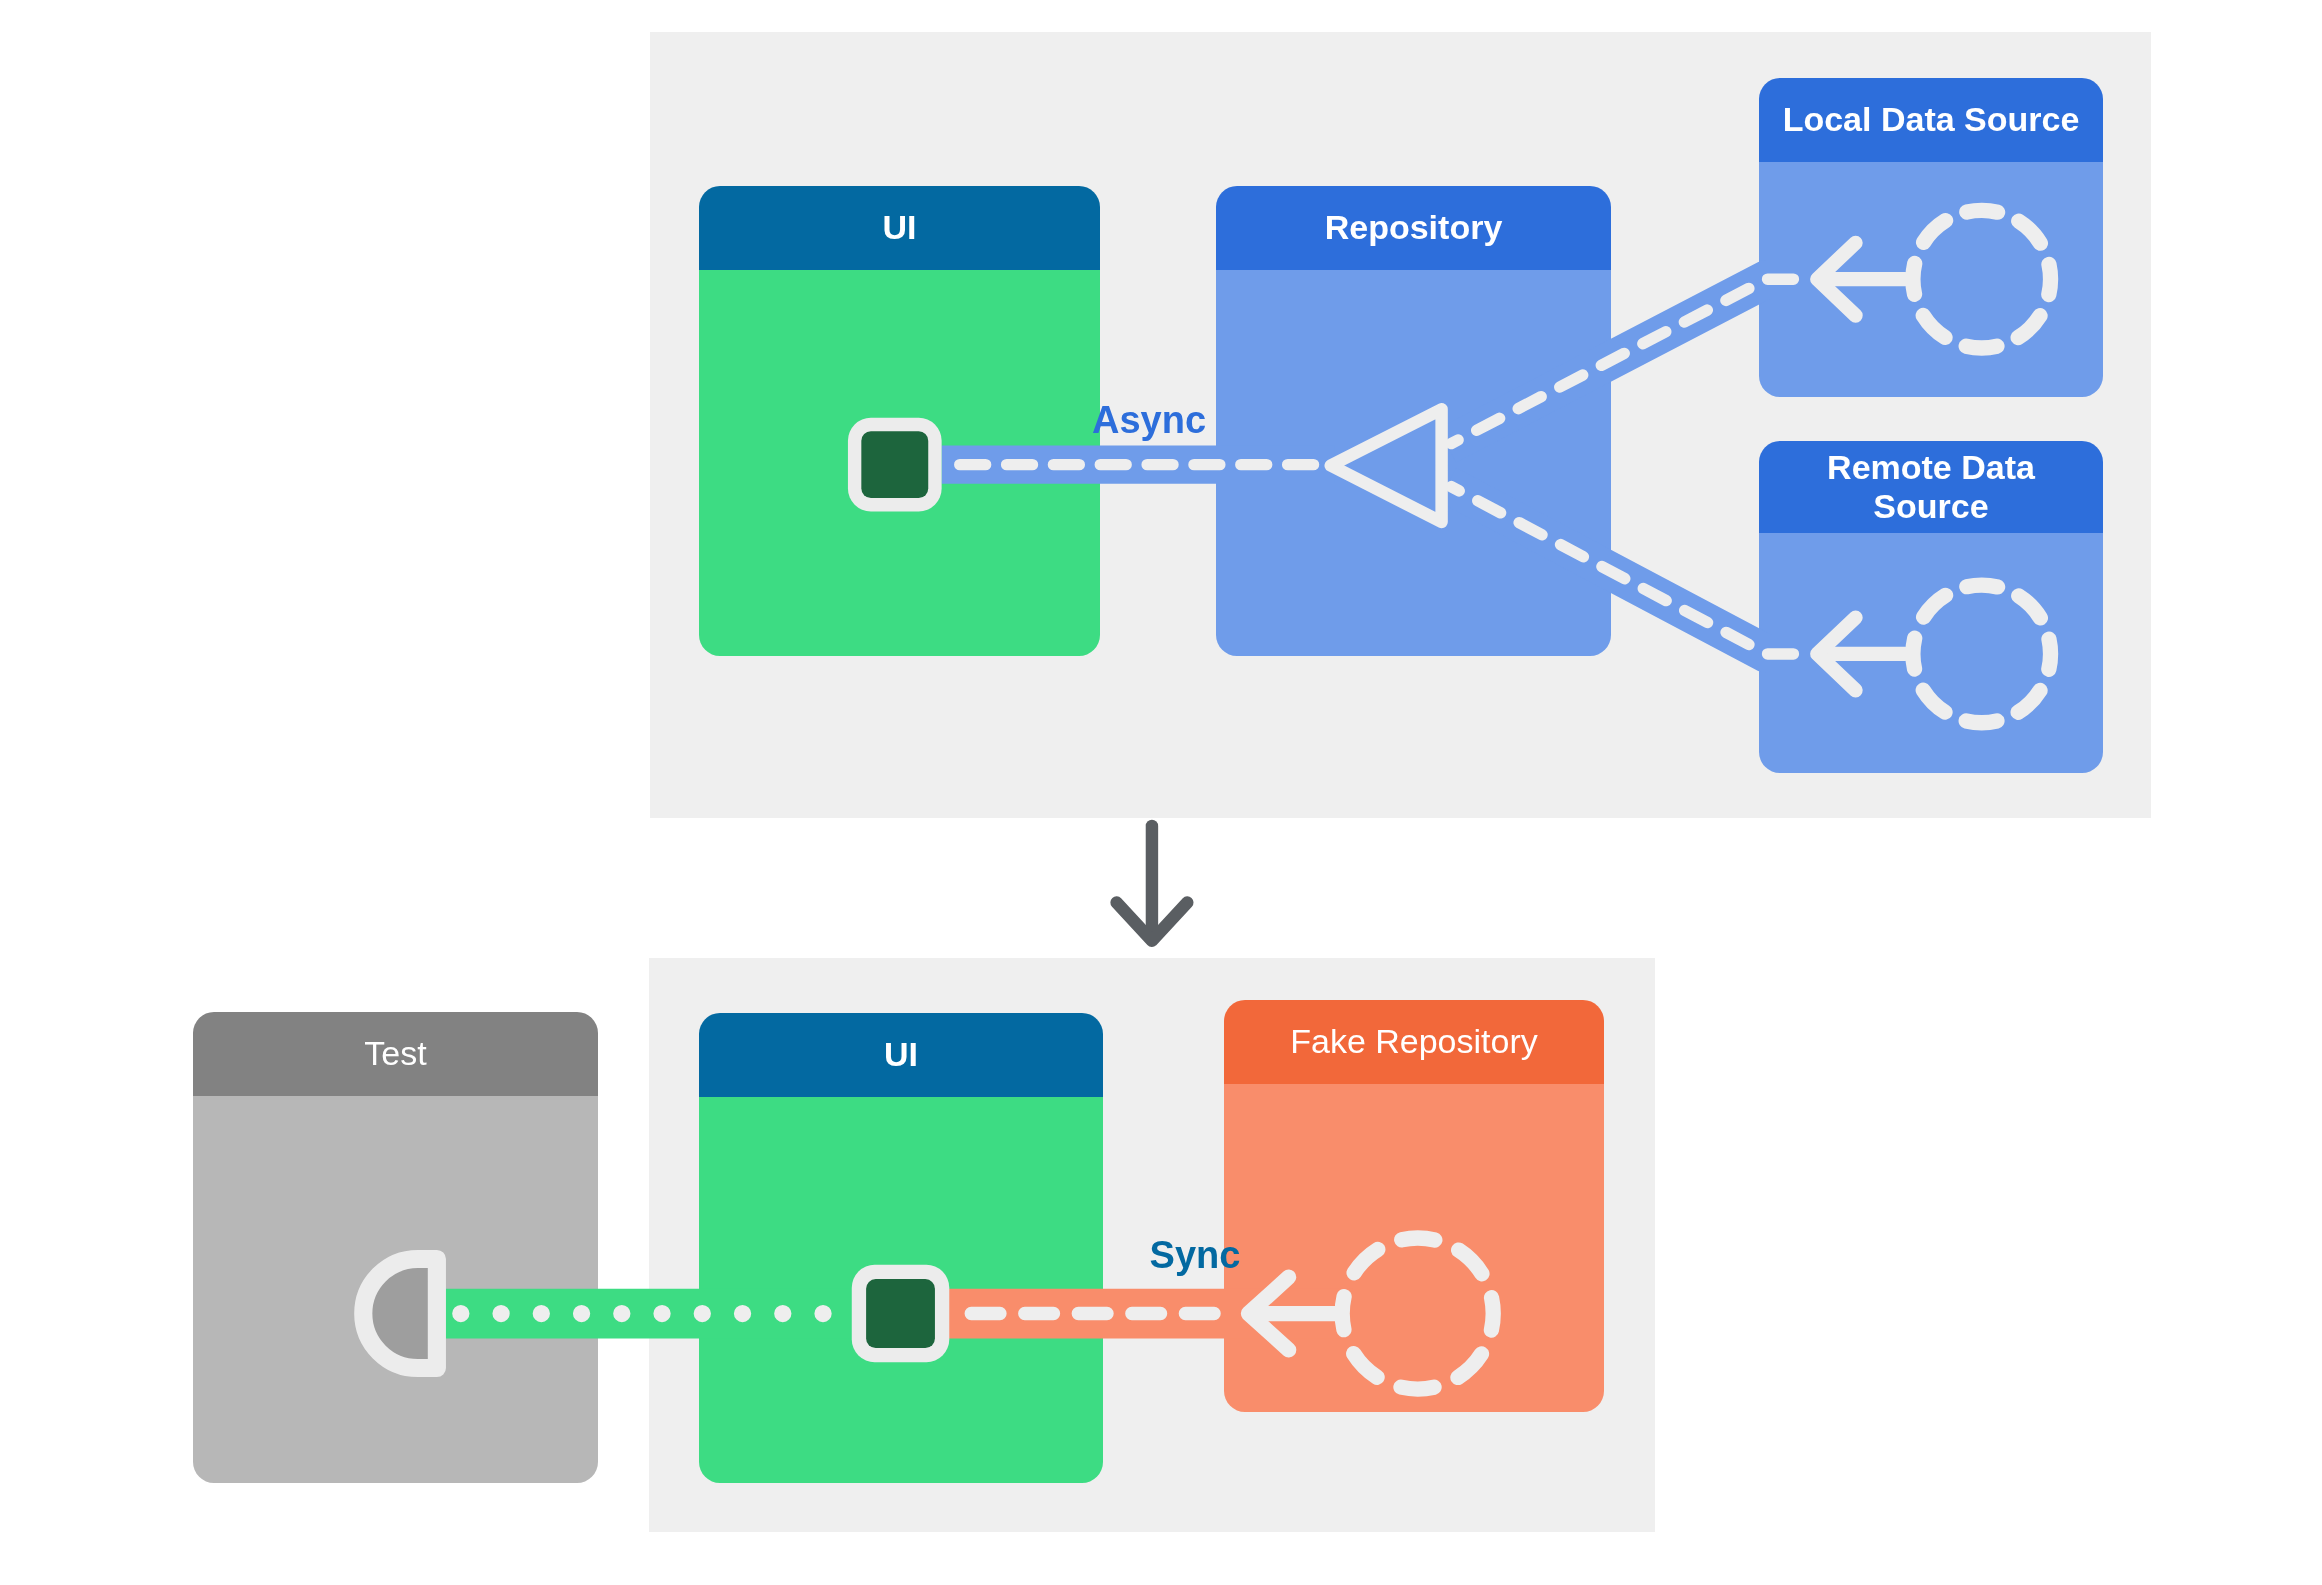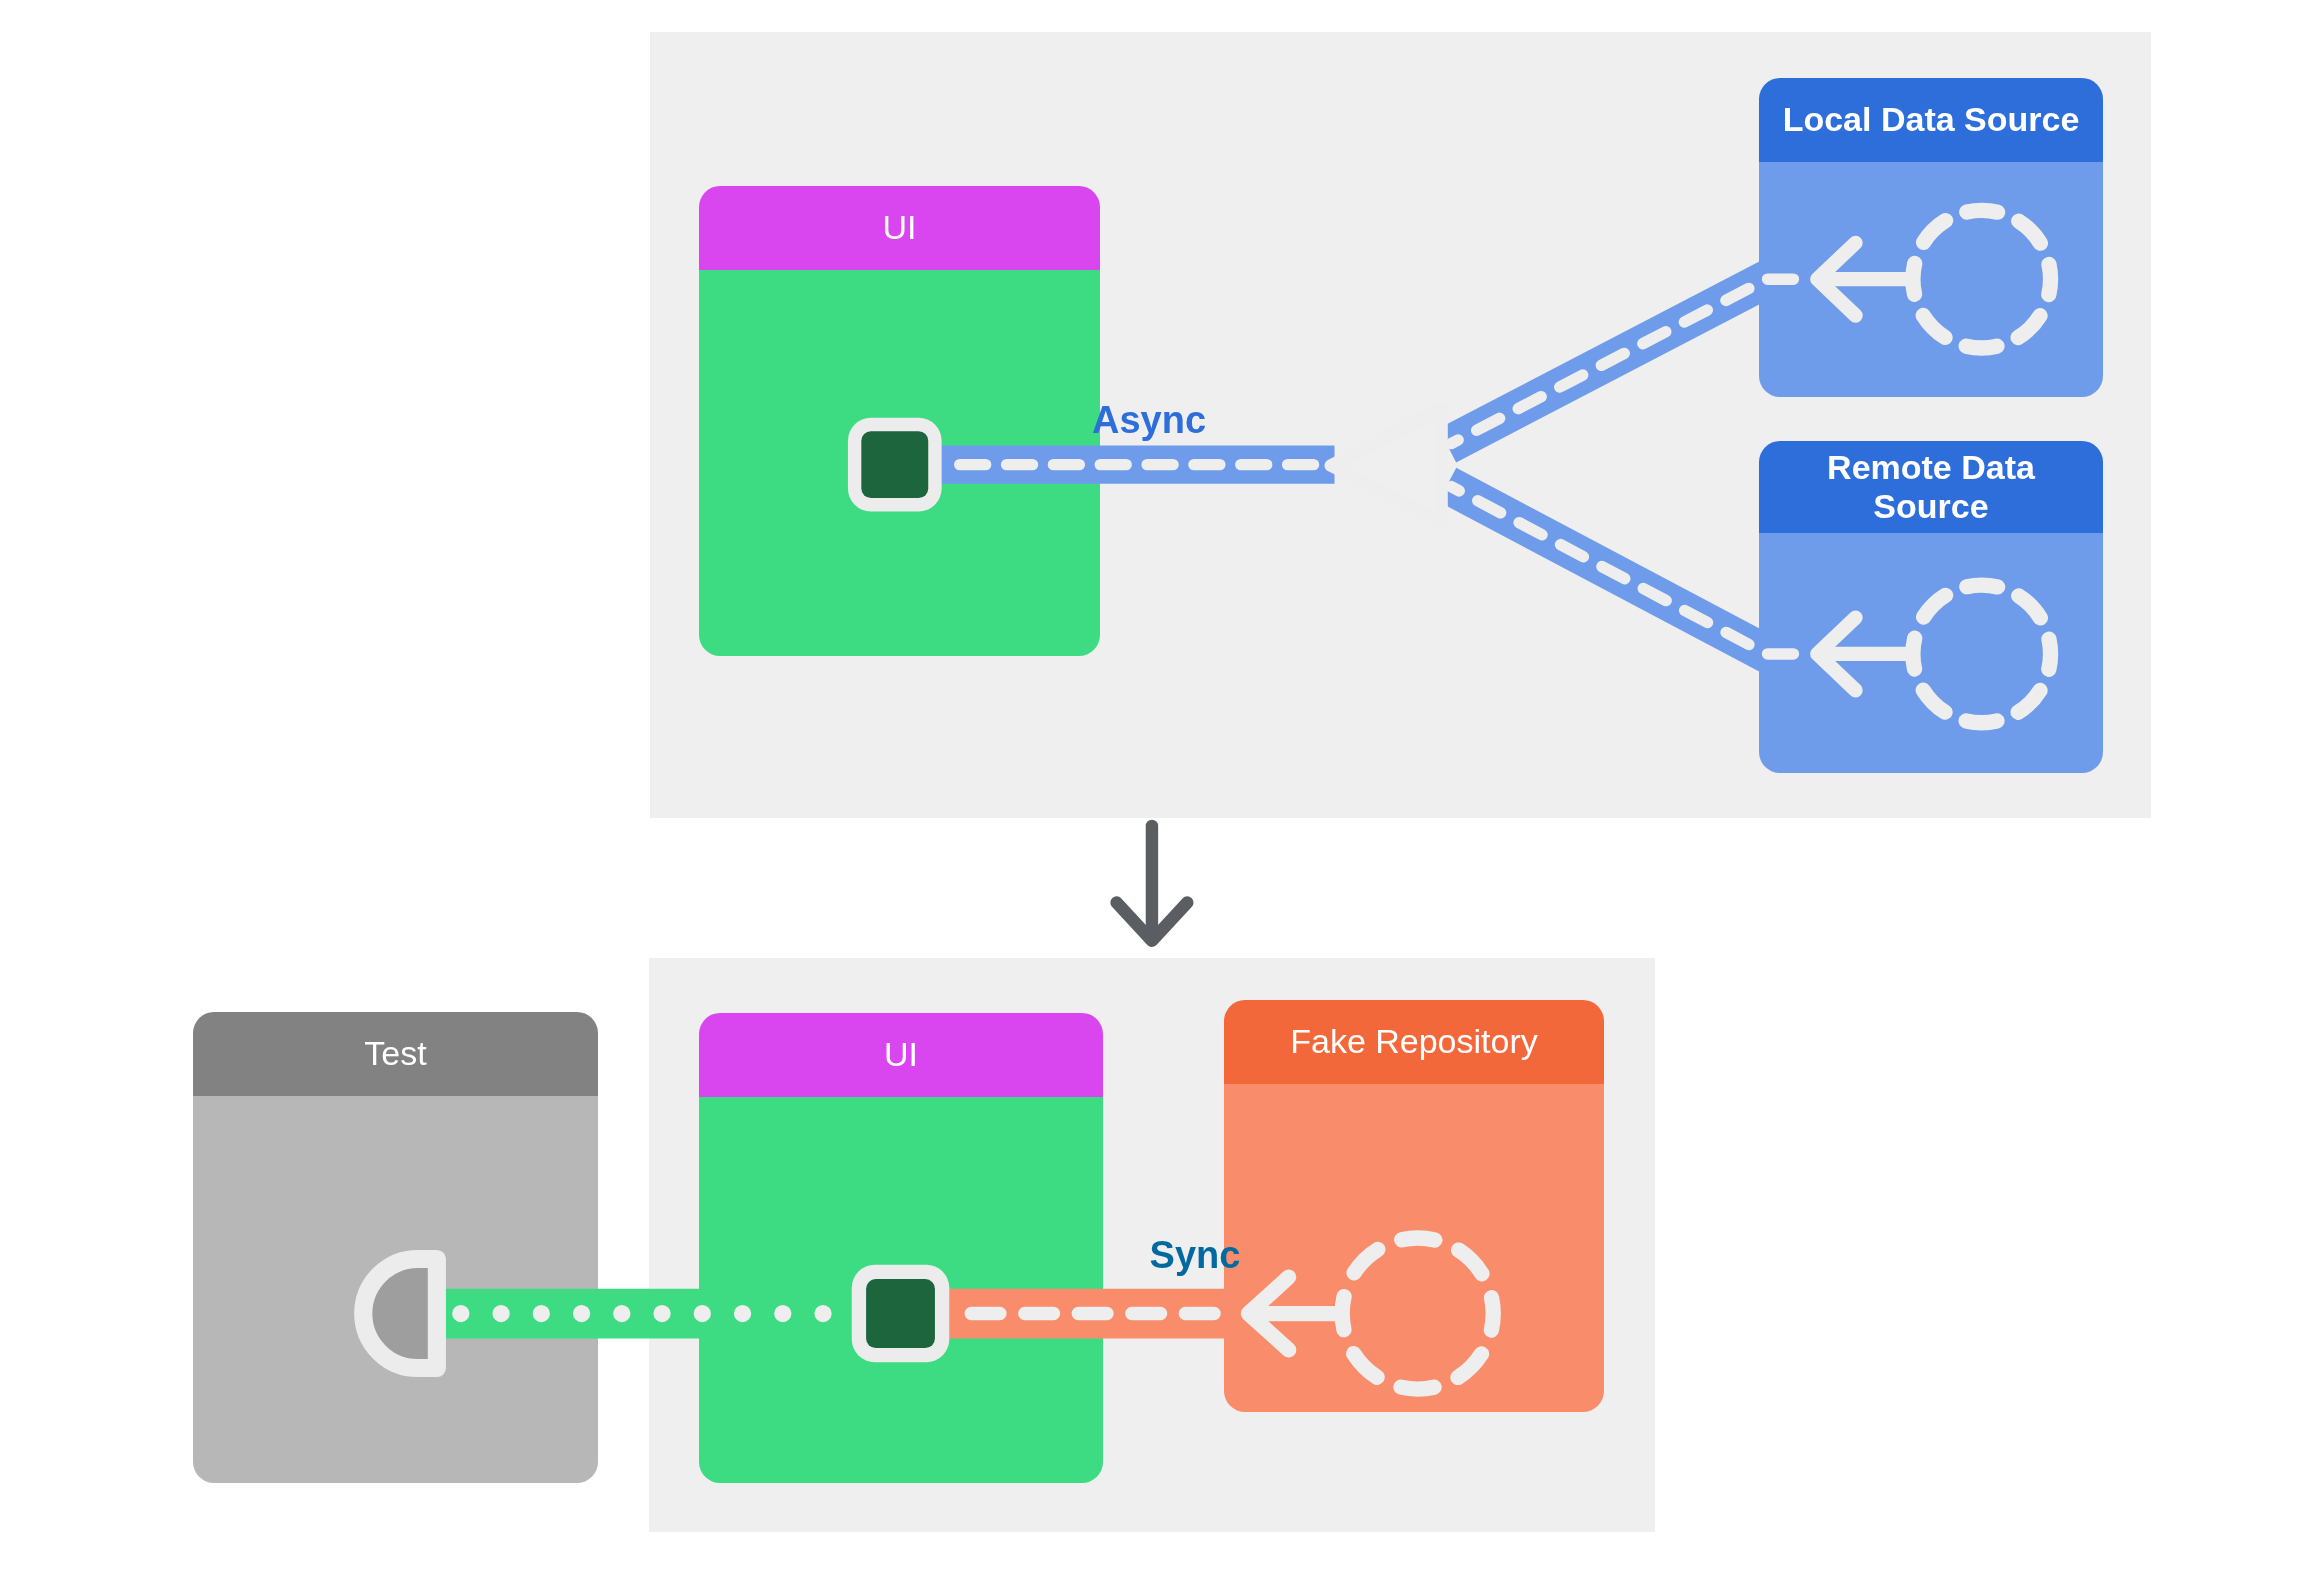--- a/index.html
+++ b/index.html
@@ -21,21 +21,21 @@
   #card-ui-top{left:699px;top:186px;width:401px;height:470px;}
   #card-repository{left:1216px;top:186px;width:395px;height:470px;}
   #card-local{left:1759px;top:78px;width:344px;height:319px;}
   #card-remote{left:1759px;top:441px;width:344px;height:332px;}
   #card-remote .card-header{height:92px;}
   #card-remote .hdr-label{max-width:249px;}
   #card-test{left:193px;top:1012px;width:405px;height:471px;}
   #card-ui-bottom{left:699px;top:1013px;width:404px;height:470px;}
   #card-fake{left:1224px;top:987px;width:380px;height:412px;margin-top:13px;}
 
-  .hdr-green{background:#d946ef;}
+  .hdr-green{background:#0369a1;font-weight:bold;}
   .body-green{background:#3DDC83;}
   .hdr-blue{background:#2D6EDB;font-weight:bold;}
   .body-blue{background:#6F9CEA;}
   .hdr-gray{background:#828282;}
   .body-gray{background:#B7B7B7;}
   .hdr-orange{background:#F2683A;}
   .body-orange{background:#F98D6B;}
 
   #connector-layer{position:absolute;left:0;top:0;z-index:5;pointer-events:none;}
 
@@ -54,20 +54,26 @@
   <div class="panel" id="panel-production"></div>
   <div class="panel" id="panel-test"></div>
 
   <div class="card" id="card-ui-top">
     <div class="card-header hdr-green">
       <span class="hdr-label">UI</span>
     </div>
     <div class="card-body body-green"></div>
   </div>
 
+  <div class="card" id="card-repository">
+    <div class="card-header hdr-blue">
+      <span class="hdr-label">Repository</span>
+    </div>
+    <div class="card-body body-blue"></div>
+  </div>
 
   <div class="card" id="card-local">
     <div class="card-header hdr-blue">
       <span class="hdr-label">Local Data Source</span>
     </div>
     <div class="card-body body-blue"></div>
   </div>
 
   <div class="card" id="card-remote">
     <div class="card-header hdr-blue">

